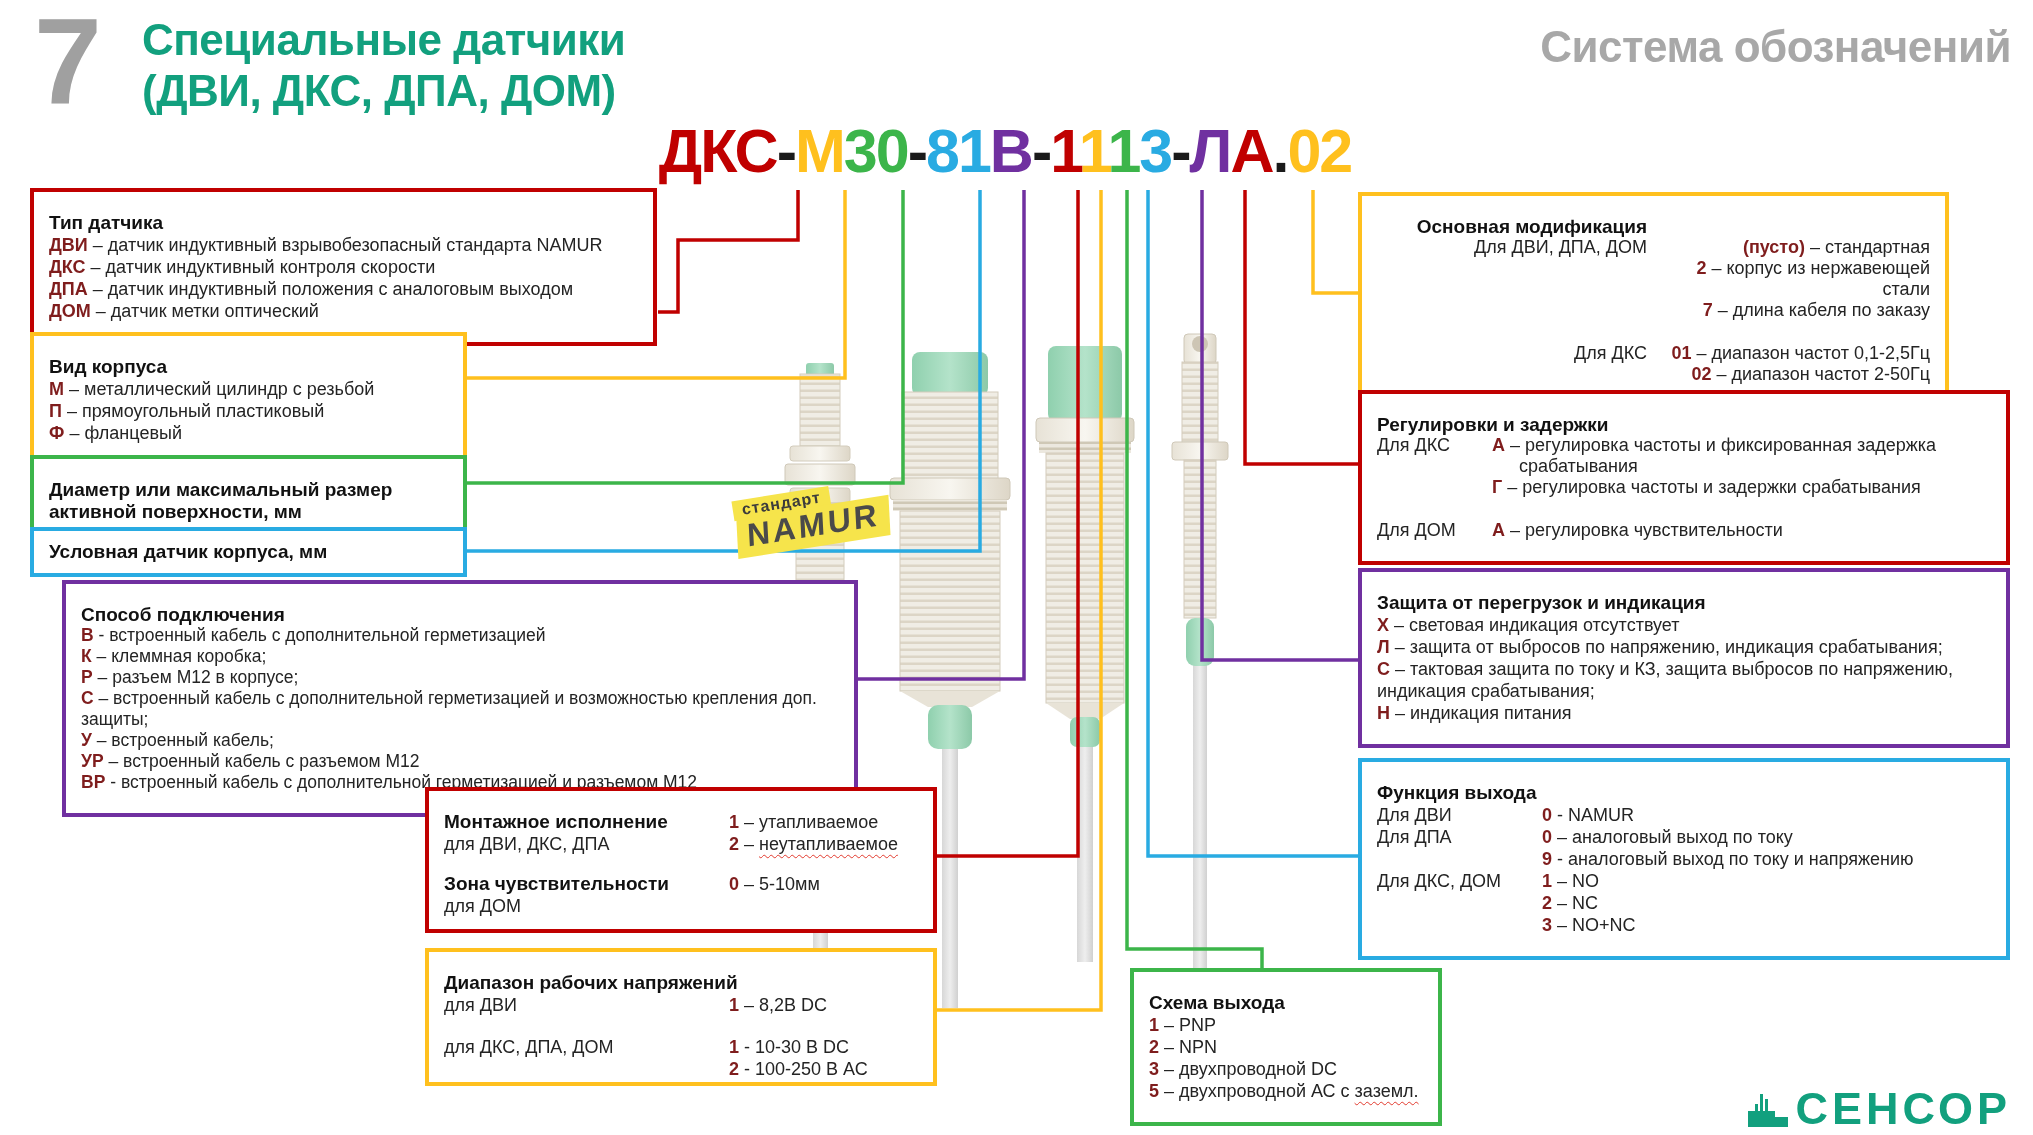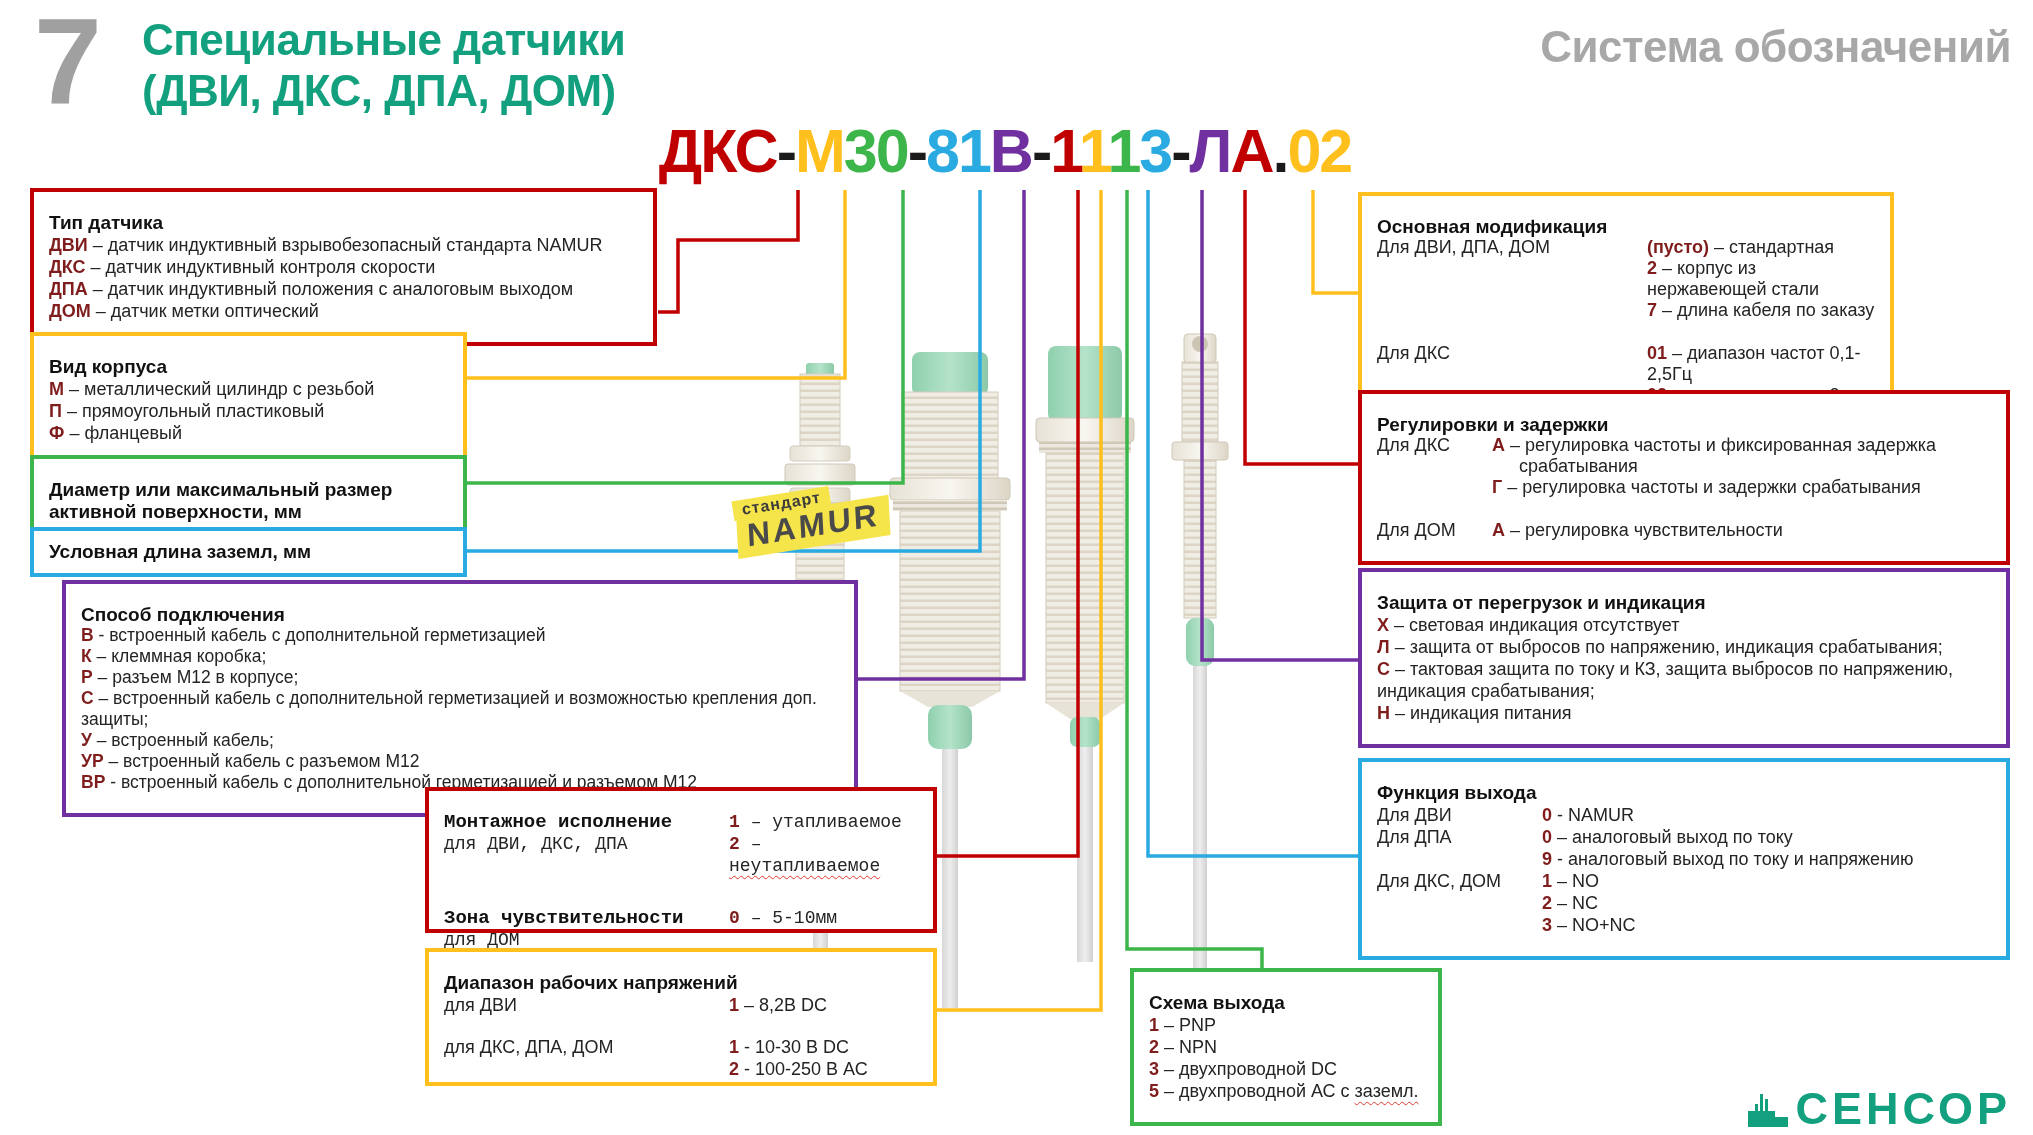--- a/index.html
+++ b/index.html
@@ -21,26 +21,26 @@
   .bd-red{border-color:#c00000;} .bd-yellow{border-color:#ffc01e;} .bd-green{border-color:#3cb54a;}
   .bd-cyan{border-color:#29abe2;} .bd-purple{border-color:#7030a0;}
   #box-tip{left:30px;top:188px;width:627px;}
   #box-vid{left:30px;top:332px;width:437px;}
   #box-diam{left:30px;top:455px;width:437px;}
   #box-dlina{left:30px;top:527px;width:437px;padding:10px 15px;}
   #box-sposob{left:30px;top:580px;width:796px;font-size:17.5px;line-height:21px;margin-left:32px;}
   #box-montazh{left:425px;top:787px;width:512px;height:146px;}
   #box-diap{left:425px;top:948px;width:512px;height:138px;}
   #box-shema{left:1130px;top:968px;width:312px;}
-  #box-modif{left:1358px;top:192px;width:536px;line-height:21px;}
+  #box-modif{left:1358px;top:192px;width:591px;line-height:21px;text-align:right;}
   #box-regul{left:1358px;top:390px;width:652px;line-height:21px;}
   #box-zash{left:1358px;top:568px;width:652px;}
   #box-funk{left:1358px;top:758px;width:652px;line-height:22px;}
   .grid2{display:grid;}
-  #box-montazh .grid2{grid-template-columns:285px 1fr;row-gap:30px;font-family:Liberation Mono, monospace;}
+  #box-montazh .grid2{grid-template-columns:285px 1fr;row-gap:18px;}
   #box-diap .grid2{grid-template-columns:285px 1fr;row-gap:20px;}
   #box-modif .grid2{grid-template-columns:270px 1fr;row-gap:22px;}
   #box-regul .grid2{grid-template-columns:115px 1fr;row-gap:22px;}
   #box-funk .grid2{grid-template-columns:165px 1fr;row-gap:0;}
   .hang .it{padding-left:27px;text-indent:-27px;}
   .wavy{text-decoration:underline;text-decoration-style:wavy;text-decoration-color:#e23a2e;
         text-decoration-thickness:1px;text-underline-offset:4px;}
   
   .badge{position:absolute;left:735px;top:489px;transform:rotate(-9deg);z-index:1;}
   .badge-top{display:inline-block;background:#f6e44b;color:#3c3c3c;font-weight:700;font-size:16px;
@@ -169,21 +169,21 @@
     <div class="it"><b>М</b> <span>– металлический цилиндр с резьбой</span></div>
     <div class="it"><b>П</b> <span>– прямоугольный пластиковый</span></div>
     <div class="it"><b>Ф</b> <span>– фланцевый</span></div>
   </div>
 
   <div class="bx bd-green" id="box-diam">
     <div class="bt">Диаметр или максимальный размер активной поверхности, мм</div>
   </div>
 
   <div class="bx bd-cyan" id="box-dlina">
-    <div class="bt">Условная длина заземл, мм</div>
+    <div class="bt">Условная датчик корпуса, мм</div>
   </div>
 
   <div class="bx bd-purple" id="box-sposob">
     <div class="bt">Способ подключения</div>
     <div class="it"><b>В</b> <span>- встроенный кабель с дополнительной герметизацией</span></div>
     <div class="it"><b>К</b> <span>– клеммная коробка;</span></div>
     <div class="it"><b>Р</b> <span>– разъем М12 в корпусе;</span></div>
     <div class="it"><b>С</b> <span>– встроенный кабель с дополнительной герметизацией и возможностью крепления доп. защиты;</span></div>
     <div class="it"><b>У</b> <span>– встроенный кабель;</span></div>
     <div class="it"><b>УР</b> <span>– встроенный кабель с разъемом М12</span></div>

